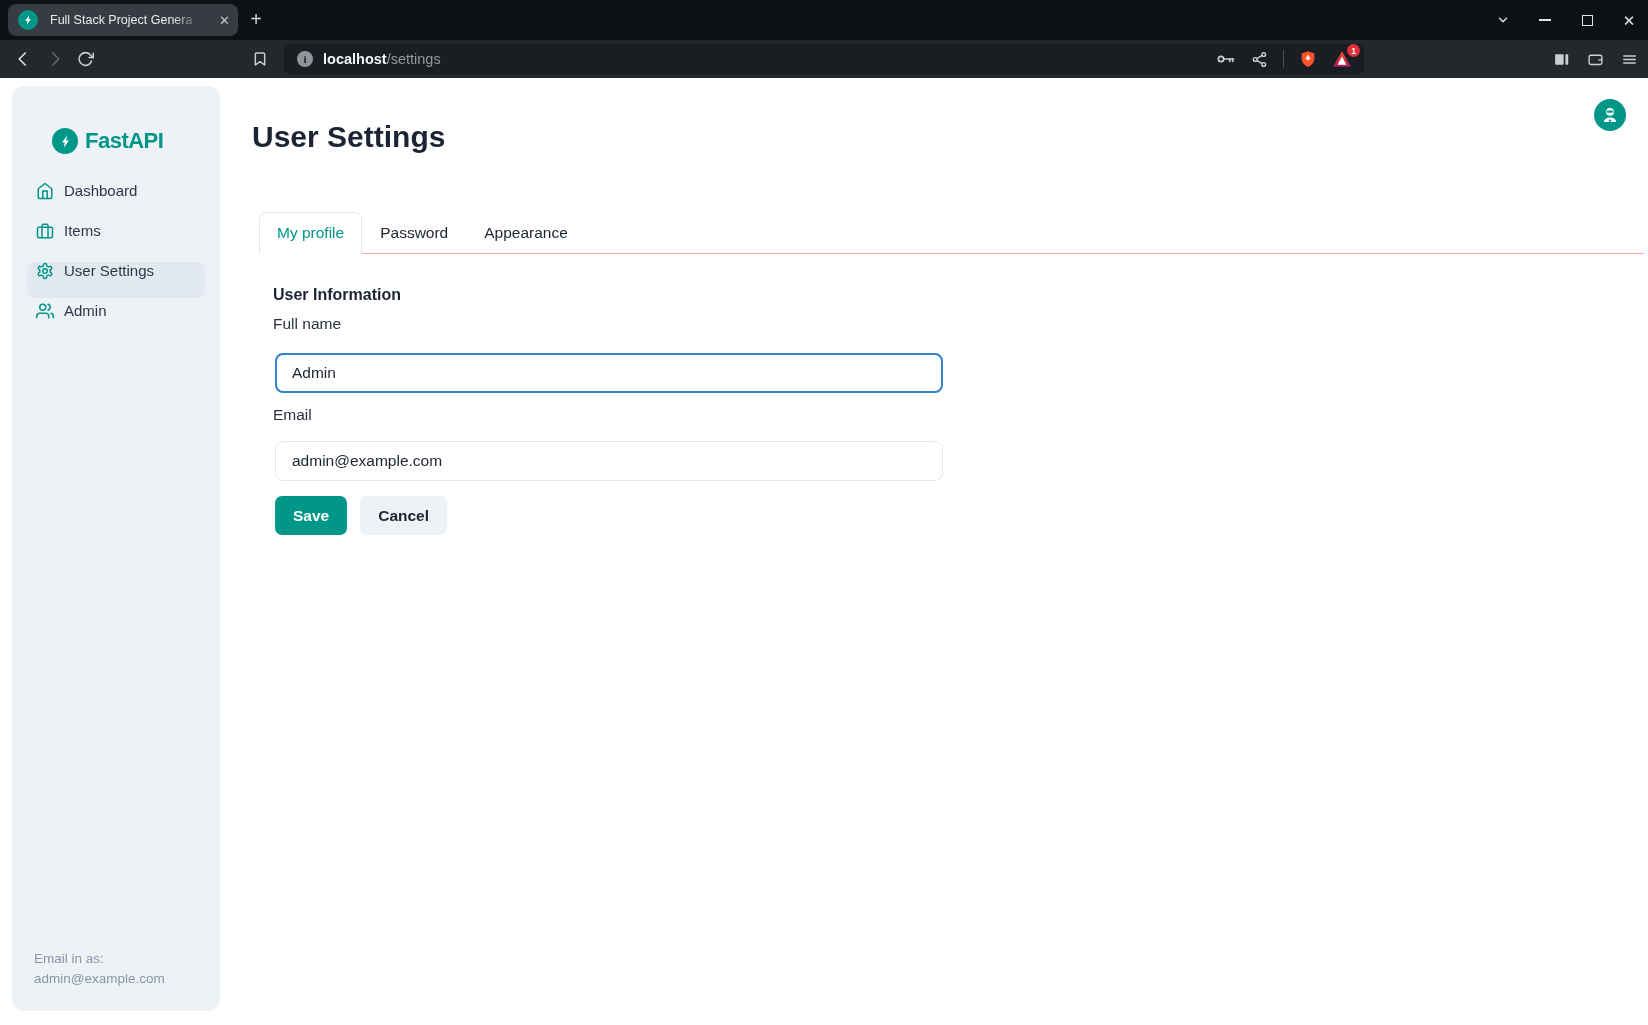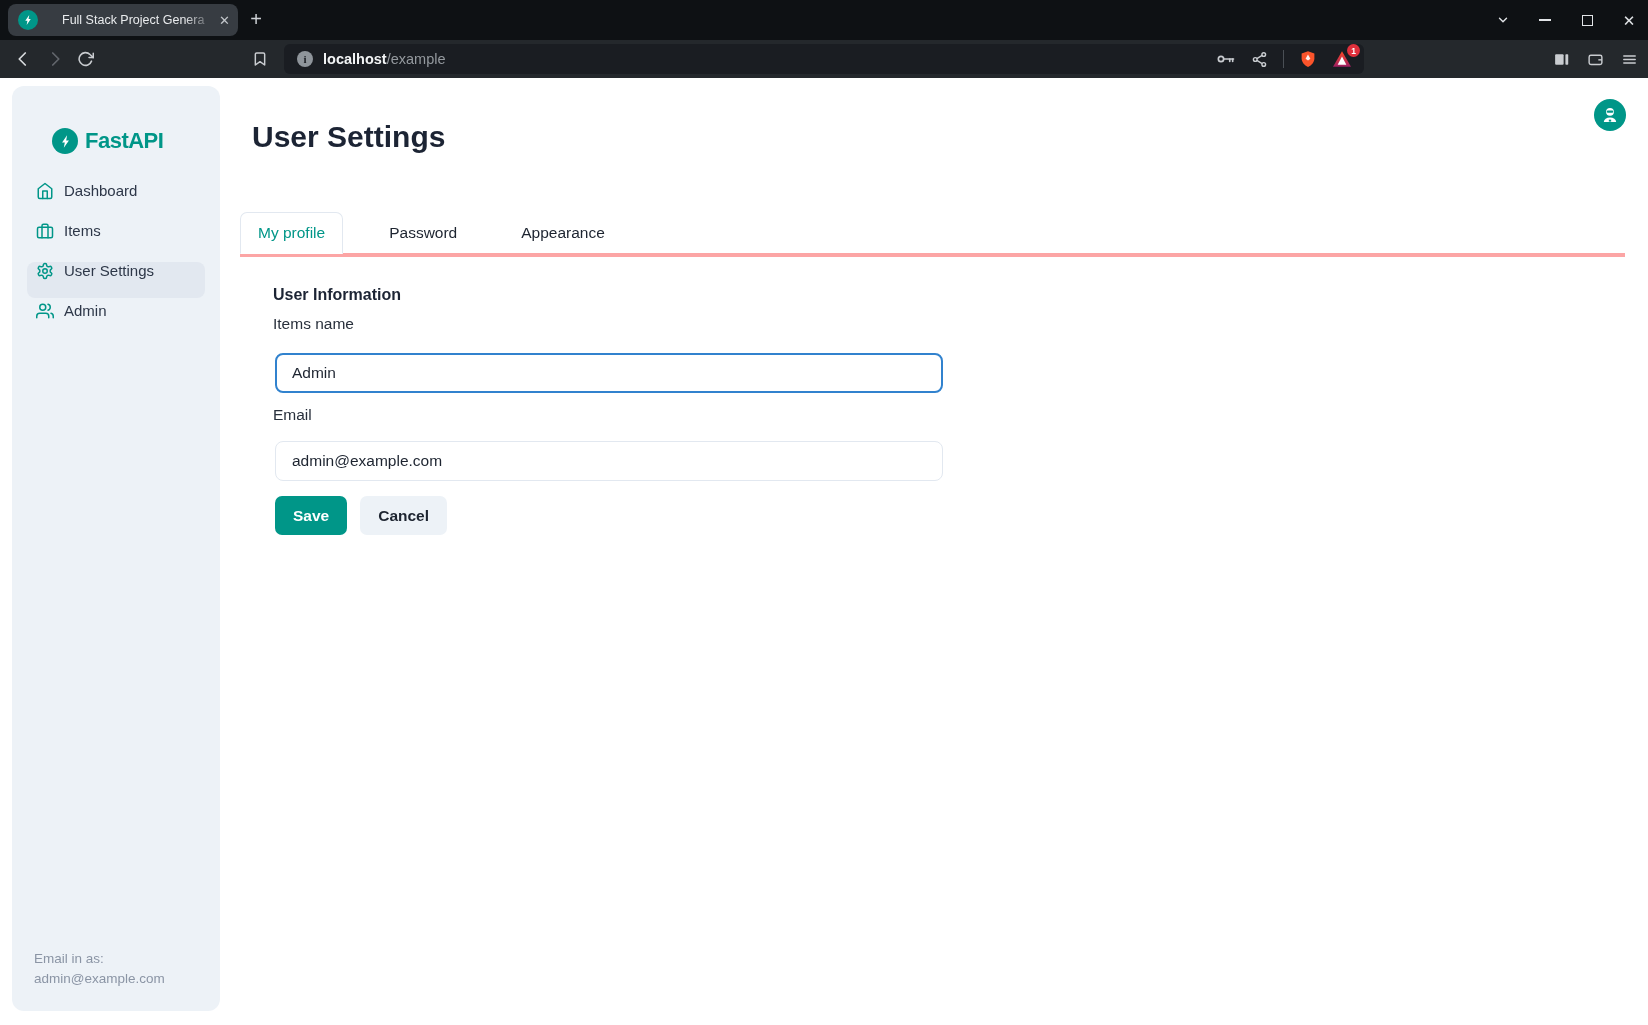--- a/index.html
+++ b/index.html
@@ -16,21 +16,21 @@
   .tab {
     position:absolute; left:8px; top:4px; width:230px; height:32px;
     background:#373c42; border-radius:8px;
     display:flex; align-items:center; padding:0 8px 0 10px;
   }
   .favicon {
     width:20px; height:20px; border-radius:50%; background:#009688;
     display:flex; align-items:center; justify-content:center; flex:0 0 auto;
   }
   .tab-title {
-    margin-left:24px; color:#e9ebed; font-size:12.5px; white-space:nowrap;
+    margin-left:12px; color:#e9ebed; font-size:12.5px; white-space:nowrap;
     overflow:hidden; width:156px;
     -webkit-mask-image:linear-gradient(90deg,#000 78%,transparent 98%);
     mask-image:linear-gradient(90deg,#000 78%,transparent 98%);
   }
   .tab-close { margin-left:auto; color:#c3c7cb; font-size:13px; line-height:1; cursor:pointer; }
   .newtab {
     position:absolute; left:244px; top:8px; width:24px; height:24px;
     color:#cfd3d7; font-size:20px; line-height:22px; text-align:center;
   }
   .win-controls {
@@ -97,22 +97,22 @@
     border-radius:50%; background:#009688; border:none; padding:0;
     display:flex; align-items:center; justify-content:center; cursor:pointer;
   }
 
   .page-title {
     position:absolute; left:252px; top:42px; margin:0;
     font-size:30px; font-weight:bold; color:#1c2434;
   }
 
   .tabs {
-    position:absolute; left:240px; top:134px; width:1385px;
-    display:flex; border-bottom:4px solid #fca5a5;gap:28px;
+    position:absolute; left:259px; top:134px; width:1385px;
+    display:flex; border-bottom:1px solid #fca5a5;
   }
   .tab-item {
     padding:11px 17px; font-size:15.5px; color:#1d2430; cursor:pointer;
     margin-bottom:-1px; border:1px solid transparent;
   }
   .tab-item.active {
     color:#009688; background:#fff;
     border:1px solid #e2e8f0; border-bottom-color:#fff;
     border-radius:7px 7px 0 0;
   }
@@ -189,21 +189,21 @@
       </svg>
   </span>
   <span class="tb-icon" style="left:252px">
     <svg width="16" height="16" viewBox="0 0 24 24" fill="none" stroke="#c9ccd0" stroke-width="2.2" stroke-linejoin="round">
         <path d="M19 21l-7-5-7 5V5a2 2 0 0 1 2-2h10a2 2 0 0 1 2 2z"></path>
       </svg>
   </span>
 
   <div class="urlbar">
     <span class="info-badge">i</span>
-    <span class="url-text"><span class="url-host">localhost</span><span class="url-path">/example</span></span>
+    <span class="url-text"><span class="url-host">localhost</span><span class="url-path">/settings</span></span>
     <span class="urlbar-right">
       <span>
         <svg width="20" height="20" viewBox="0 0 24 24" fill="none" stroke="#c9ccd0" stroke-width="2" stroke-linecap="round">
             <circle cx="6" cy="12" r="3.2"></circle>
             <line x1="9.2" y1="12" x2="21" y2="12"></line>
             <line x1="16.5" y1="12" x2="16.5" y2="15"></line>
             <line x1="20" y1="12" x2="20" y2="15"></line>
           </svg>
       </span>
       <span>
@@ -334,21 +334,21 @@
   <h1 class="page-title">User Settings</h1>
 
   <div class="tabs">
     <div class="tab-item active">My profile</div>
     <div class="tab-item">Password</div>
     <div class="tab-item">Appearance</div>
   </div>
 
   <div class="section-title">User Information</div>
 
-  <label class="field-label label-fullname">Items name</label>
+  <label class="field-label label-fullname">Full name</label>
   <input class="text-input input-fullname" type="text" value="Admin" style="">
 
   <label class="field-label label-email">Email</label>
   <input class="text-input input-email" type="text" value="admin@example.com" style="">
 
   <div class="actions">
     <button class="btn btn-save">Save</button>
     <button class="btn btn-cancel">Cancel</button>
   </div>
 

